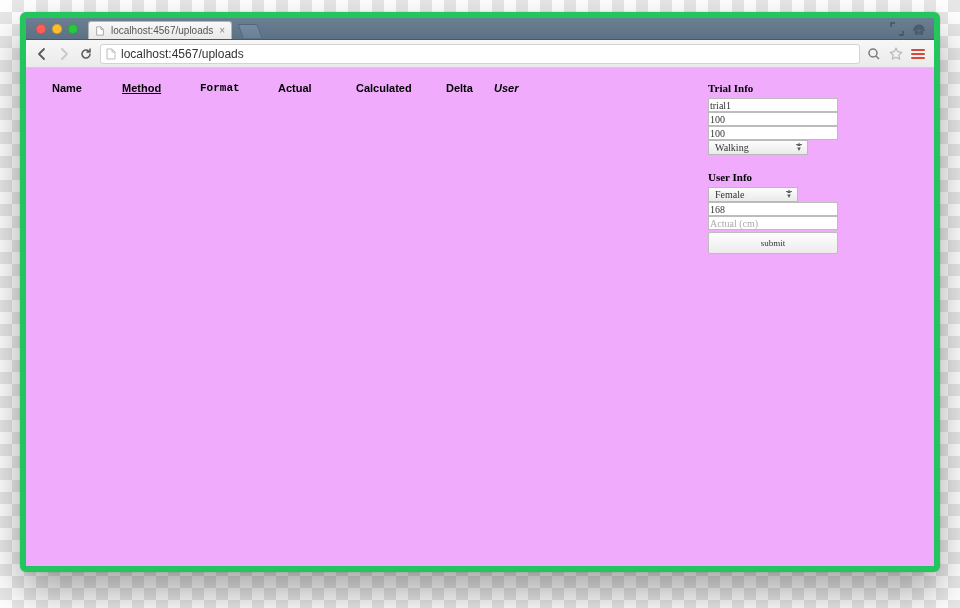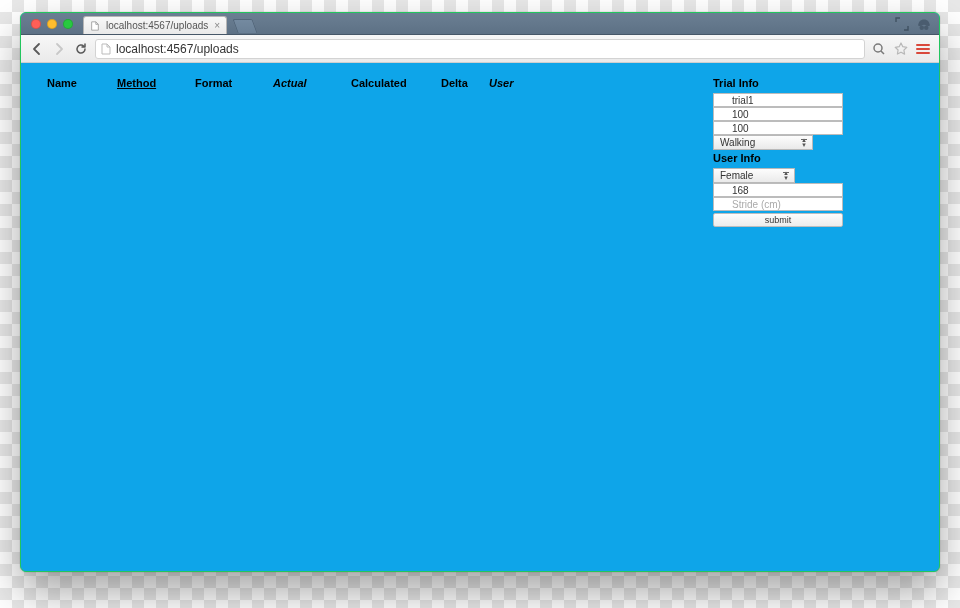--- a/index.html
+++ b/index.html
@@ -7,22 +7,22 @@
   body {
     font-family: "Helvetica Neue", Arial, sans-serif;
     background: repeating-conic-gradient(#e8e8e8 0% 25%, #ffffff 0% 50%) 0 0/24px 24px;
     width:960px; height:608px; overflow:hidden;
     padding:12px 20px 30px 20px;
   }
 
   .window {
     position:relative;
     width:100%; height:560px;
-    background:#0ea5e9;
-    border:1px solid #22c55e;
+    background:#f0abfc;
+    border:6px solid #22c55e;
     border-radius:6px;
     box-shadow:0 20px 40px rgba(0,0,0,0.35), 0 0 0 1px rgba(0,0,0,0.05);
     overflow:hidden;
   }
 
   
   .tabstrip {
     height:22px;
     background:linear-gradient(#6b7f93,#5d7185);
     border-bottom:1px solid #465768;
@@ -77,58 +77,58 @@
     padding:14px 26px 0 26px;
     gap:20px;
   }
   .main { flex:1; }
   table.hdrs { border-collapse:collapse; font-size:11px; }
   table.hdrs th {
     font-weight:bold; text-align:left; padding:0 18px 0 0; color:#000;
   }
   table.hdrs th:nth-child(1){width:70px;}
   table.hdrs th:nth-child(2){width:78px;text-decoration:underline;}
-  table.hdrs th:nth-child(3){width:78px;}
-  table.hdrs th:nth-child(4){width:78px;font-style:italic;}
+  table.hdrs th:nth-child(3){width:78px;font-family:Liberation Mono, monospace;}
+  table.hdrs th:nth-child(4){width:78px;}
   table.hdrs th:nth-child(5){width:90px;margin-top:24px;}
   table.hdrs th:nth-child(6){width:48px;}
   table.hdrs th:nth-child(7){width:48px;font-style:italic;}
 
-  .side { width:200px; padding-right:10px; }
+  .side { width:200px; padding-right:10px;font-family:Liberation Serif, serif; }
   .side h4 { margin:0 0 4px 0; font-size:11px; font-weight:bold; }
-  .side h4.ui { margin-top:2px; }
+  .side h4.ui { margin-top:16px; }
 
   .frow { display:flex; align-items:center; gap:4px; margin-bottom:2px; }
   .filebtn {
     font-size:9px; padding:1px 5px; border:1px solid #bdbdbd; border-radius:3px;
     background:linear-gradient(#fdfdfd,#ececec); color:#333;
   }
   .filelabel{font-size:10px;color:#333;}
   .tin {
-    width:130px; height:14px; border:1px solid #bcbcbc; font-size:10px; padding:0 18px;
+    width:130px; height:14px; border:1px solid #bcbcbc; font-size:10px; padding:0 1px;
     background:#fff; display:flex; align-items:center; color:#333;
   }
   .tin.ph{color:#aaa;}
   .sel {
     position:relative;
     width:100px; height:15px; border:1px solid #b9b9b9; border-radius:0;
     background:linear-gradient(#fdfdfd,#eaeaea);
     font-size:10px; display:flex; align-items:center; padding:0 24px 0 6px; color:#333;
   }
   .sel::after{
     content:""; position:absolute; right:4px; top:2px; width:8px; height:10px;
     background:
       linear-gradient(#666,#666) 1px 1px/6px 1px no-repeat,
       radial-gradient(#666 40%, transparent 41%) 0 0/0 0;
   }
   .sel .arrows{
     position:absolute; right:4px; top:1px; width:8px; font-size:7px; line-height:5px; color:#555; text-align:center;
   }
   .submit {
-    width:130px; height:14px; border:1px solid #bdbdbd; border-radius:2px;
+    width:130px; height:22px; border:1px solid #bdbdbd; border-radius:2px;
     background:linear-gradient(#fdfdfd,#ececec); font-size:9px;
     display:flex;align-items:center;justify-content:center; color:#333; margin-top:2px;
   }
 
 </style>
 </head>
 <body>
 
 <div class="window">
 
@@ -221,23 +221,23 @@
       <h4>Trial Info</h4>
       <div class="tin">trial1</div>
       <div class="tin">100</div>
       <div class="tin">100</div>
       <div class="sel">
         <span>Walking</span>
         <span class="arrows">▴<br>▾</span>
       </div>
 
       <h4 class="ui">User Info</h4>
-      <div class="sel" style="width:82px">
+      <div class="sel" style="width:90px">
         <span>Female</span>
         <span class="arrows">▴<br>▾</span>
       </div>
       <div class="tin">168</div>
-      <div class="tin ph">Stride (cm)</div>
+      <div class="tin ph">Actual (cm)</div>
       <div class="submit">submit</div>
     </div>
   </div>
 
 </div>
 
 </body></html>

